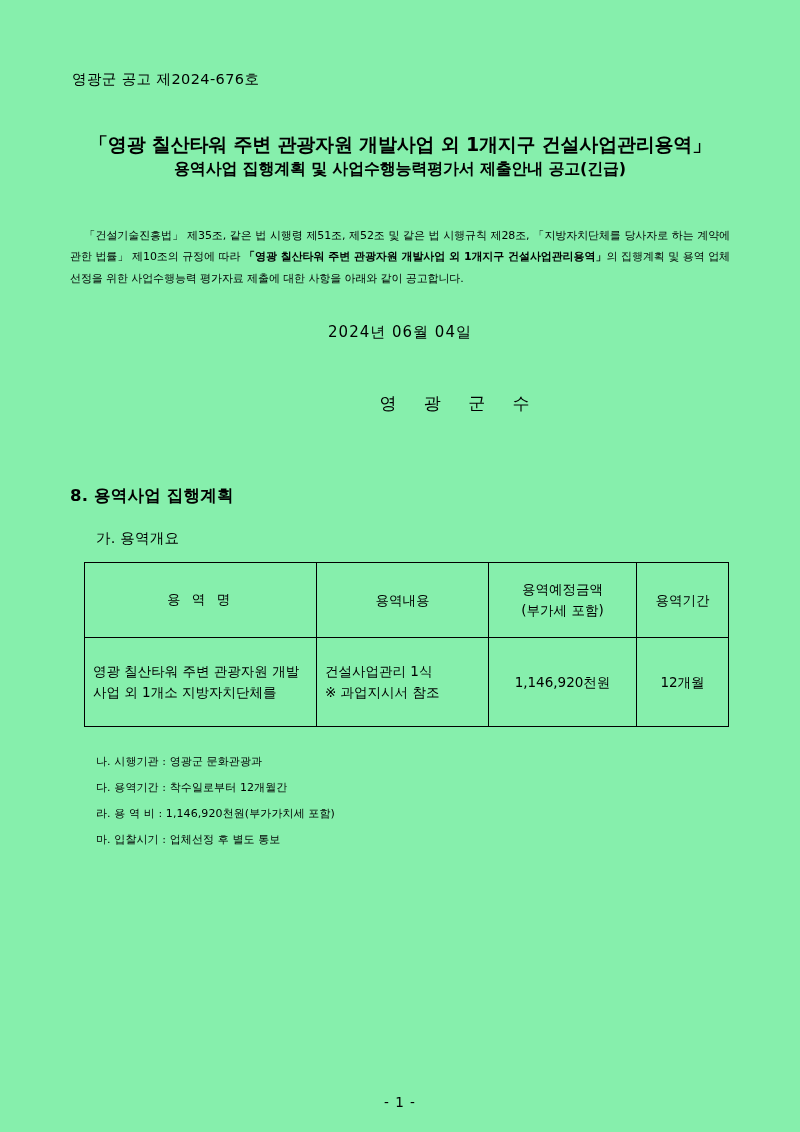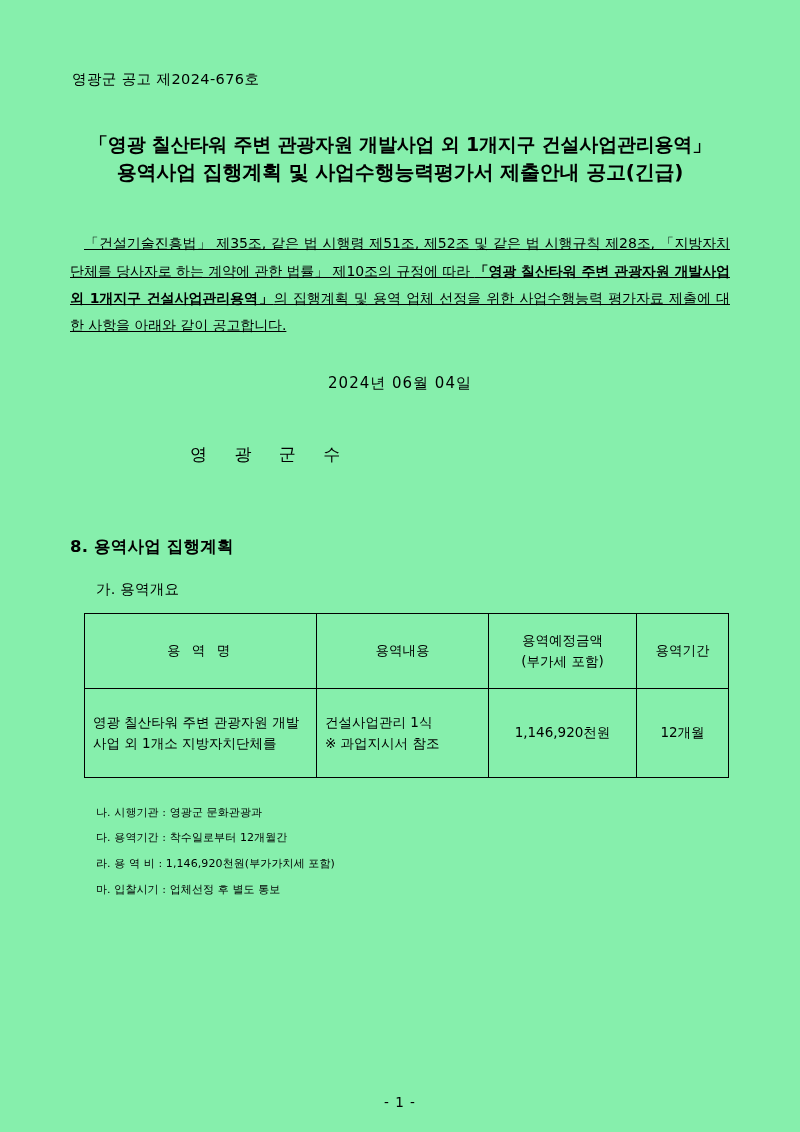--- a/index.html
+++ b/index.html
@@ -29,47 +29,46 @@
   .title-block {
     text-align: center;
     font-weight: bold;
     line-height: 1.42;
     letter-spacing: -0.2px;
   }
   .title-line-1 {
     font-size: 19px;
   }
   .title-line-2 {
-    font-size: 20px;
+    font-size: 16px;
   }
   .body-para {
     margin-top: 44px;
-    font-size: 14px;
+    font-size: 11px;
     line-height: 1.95;
     text-align: justify;
     text-justify: inter-character;
     letter-spacing: -0.1px;
-    text-decoration: underline;
   }
   .body-para .first-indent {
     display: inline-block;
     width: 14px;
   }
   .emph {
     font-weight: bold;
   }
   .date-line {
     margin-top: 34px;
     text-align: center;
     font-size: 15px;
     letter-spacing: 1px;
   }
   .signer-line {
     margin-top: 50px;
-    text-align: left;
+    text-align: center;
     font-size: 17px;
     font-weight: normal;
     letter-spacing: 11px;
     padding-left: 120px;
   }
   .section-heading {
     margin-top: 70px;
     font-size: 16.5px;
     font-weight: bold;
     letter-spacing: 0.2px;

